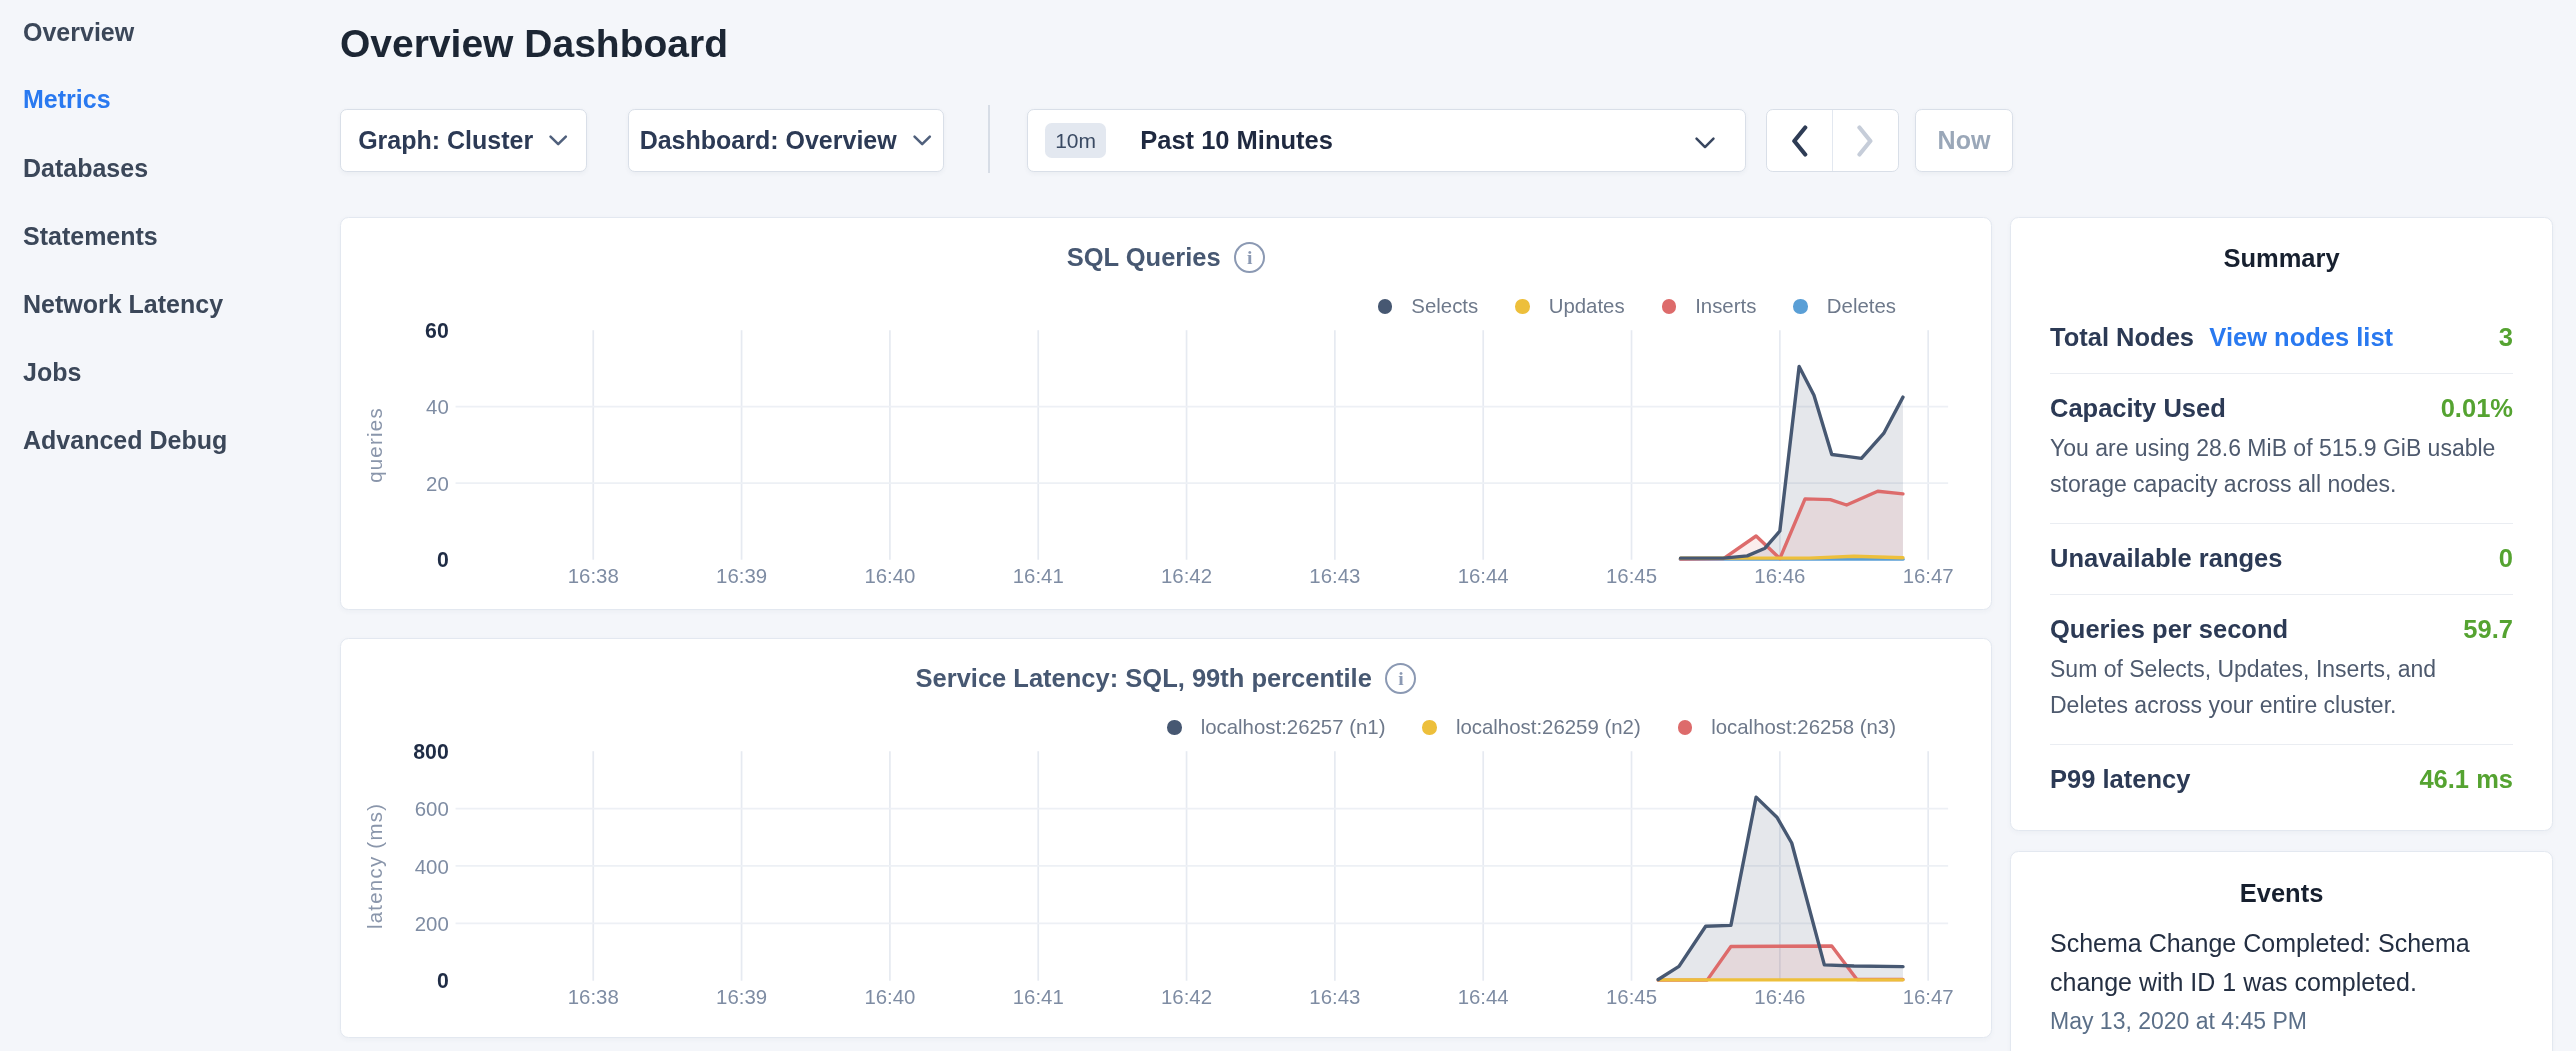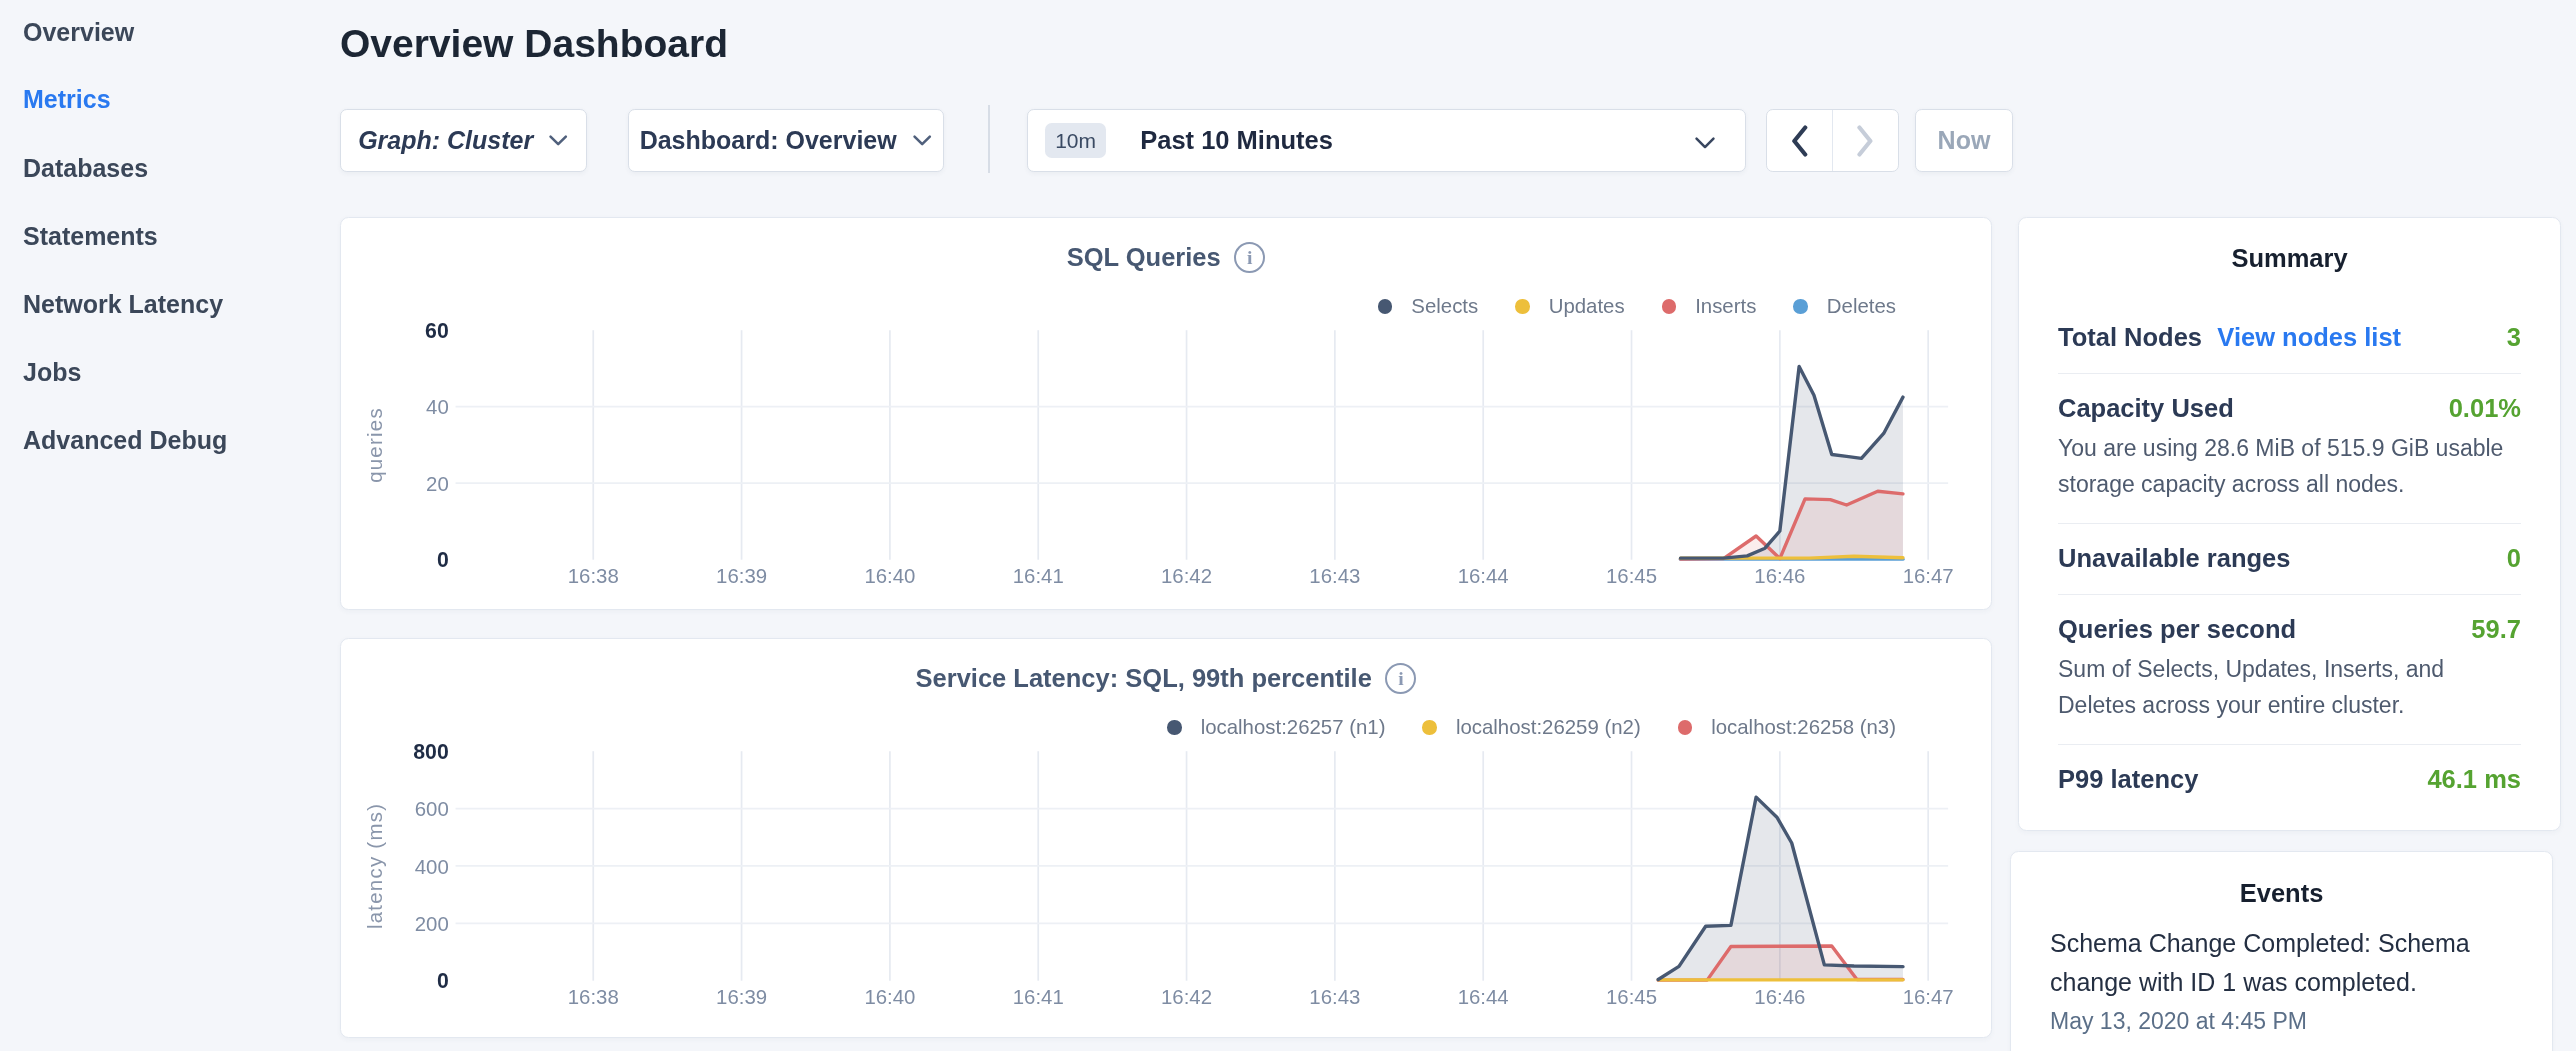--- a/index.html
+++ b/index.html
@@ -24,41 +24,41 @@
   .nav-item{position:absolute;left:23px;height:34px;line-height:34px;
     font-size:25px;font-weight:600;color:var(--slate);cursor:pointer;white-space:nowrap;}
   .nav-item.active{color:var(--blue);}
 
   
   .page-title{position:absolute;left:340px;top:22px;font-size:39px;font-weight:700;color:#1c2634;}
   .btnbox{position:absolute;top:109px;height:63px;background:var(--card);
     border:1.7px solid #d9dfe8;border-radius:6.8px;display:flex;align-items:center;
     justify-content:center;gap:15.3px;font-size:25px;font-weight:700;color:#2c3a55;
     cursor:pointer;box-shadow:0 1.7px 4.3px rgba(60,75,100,0.05);}
-  .dd-graph{left:340px;width:247px;font-style:italic;}
+  .dd-graph{left:340px;width:247px;}
   .dd-dash{left:628px;width:316px;}
   .vdiv{position:absolute;left:988px;top:105px;width:1.7px;height:68px;background:#d7dde6;}
   .timebox{left:1027px;width:719px;justify-content:flex-start;padding:0 17px;}
   .time-badge{background:#e3e8f0;border-radius:6.8px;padding:5.1px 10.2px;font-size:21px;
     font-weight:400;color:#3a4a63;}
   .time-label{margin-left:18.7px;font-size:25.5px;font-weight:700;color:#1f2940;}
   .time-chevron{position:absolute;right:29px;top:25.5px;}
   .arrowgrp{position:absolute;left:1766px;top:109px;width:133px;height:63px;
     background:var(--card);border:1.7px solid #d9dfe8;border-radius:6.8px;display:flex;}
   .arrowbtn{flex:1;display:flex;align-items:center;justify-content:center;
     background:none;border:none;cursor:pointer;}
   .arrowbtn + .arrowbtn{border-left:1.7px solid #e3e8f0;}
   .nowbtn{left:1915px;width:98px;color:#9aa7b8;}
 
   
   .card{position:absolute;background:var(--card);border:1.7px solid var(--border);
     border-radius:8.5px;box-shadow:0 1.7px 5.1px rgba(60,75,100,0.04);}
   .chart-card0{left:340px;top:217px;width:1652px;height:393px;}
   .chart-card1{left:340px;top:638px;width:1652px;height:400px;}
-  .summary-card{left:2010px;top:217px;width:543px;height:614px;margin-left:8px;}
+  .summary-card{left:2010px;top:217px;width:543px;height:614px;}
   .events-card{left:2010px;top:851px;width:543px;height:255px;}
 
   
   .chart-title-row{position:absolute;top:24px;left:0;right:0;display:flex;
     align-items:center;justify-content:center;gap:13.6px;}
   .chart-title{font-size:25.5px;font-weight:700;color:var(--navy);}
   .info-icon{width:31px;height:31px;border:2.6px solid #8b99b3;border-radius:50%;
     color:#8b99b3;font-size:19.6px;font-weight:700;display:flex;align-items:center;
     justify-content:center;cursor:pointer;font-family:"Liberation Serif",serif;}
   .legend{position:absolute;top:77px;right:95px;display:flex;gap:37px;}

